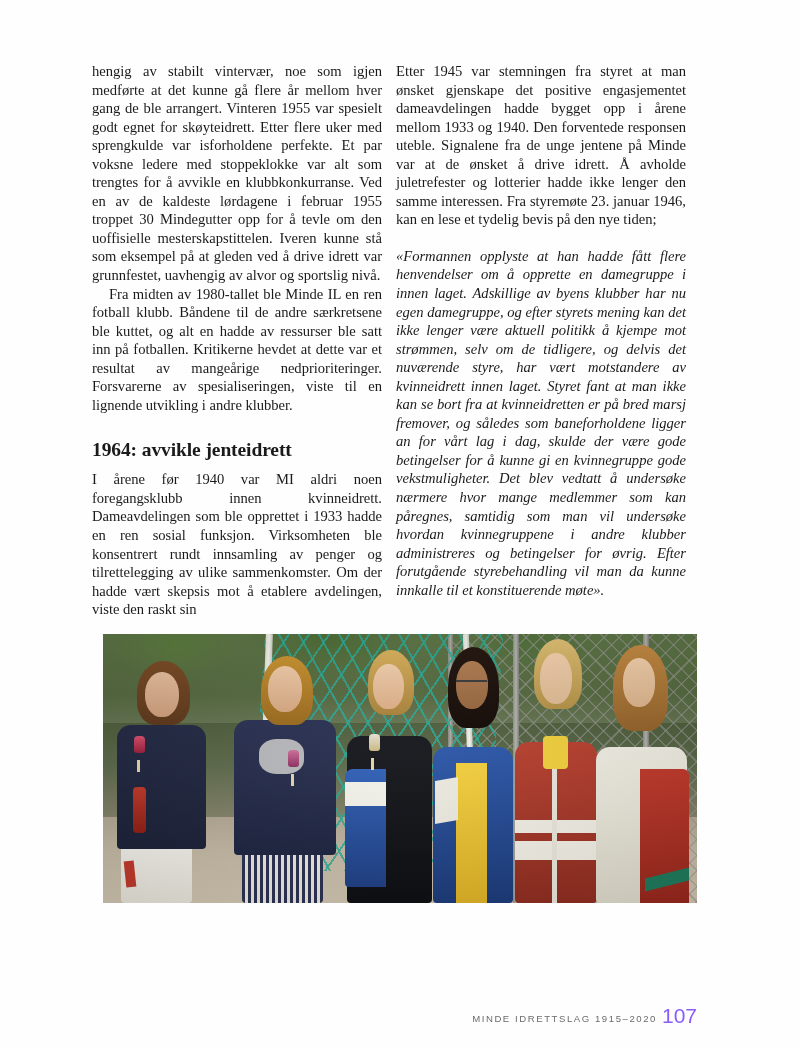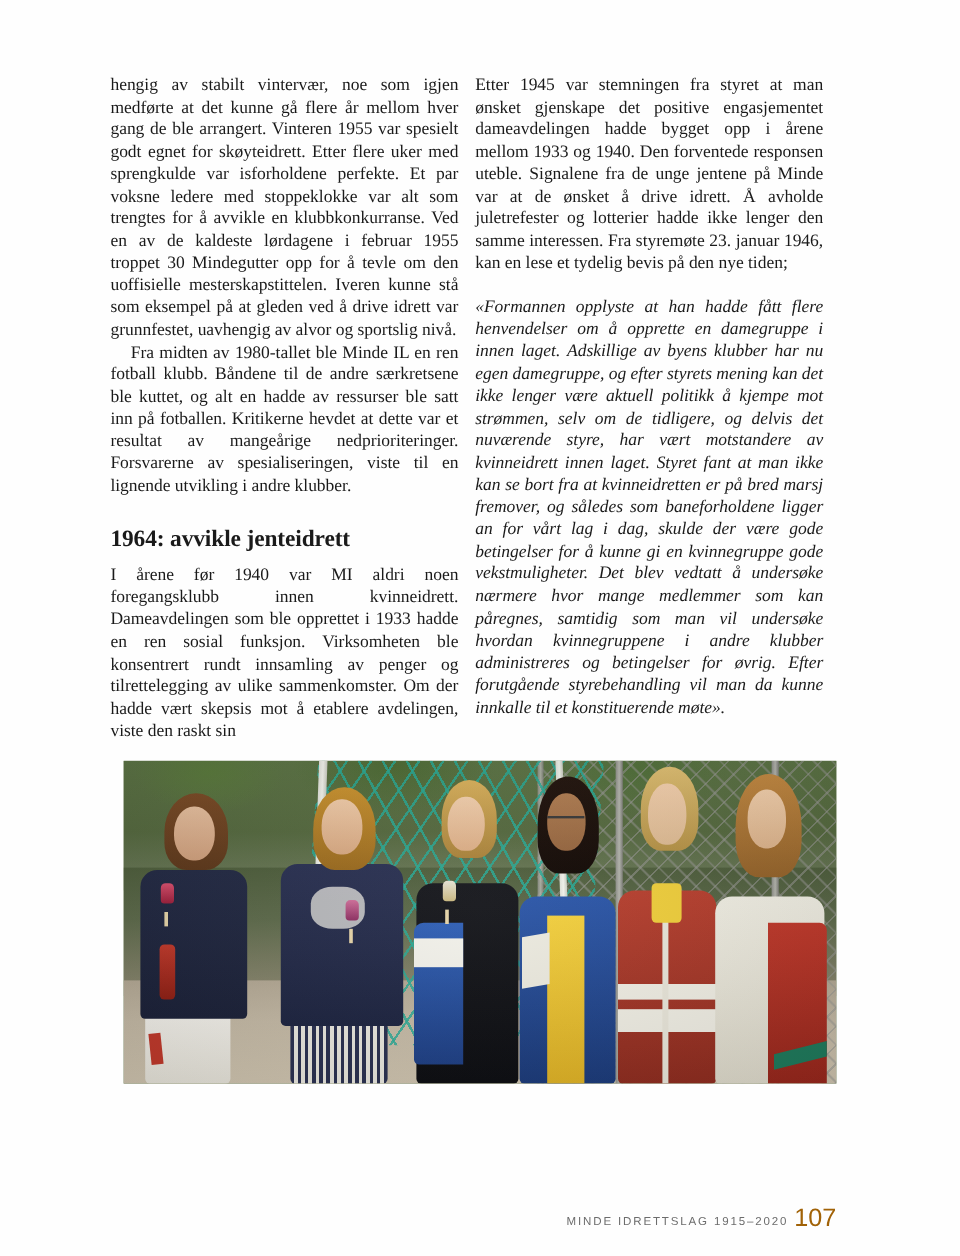--- a/index.html
+++ b/index.html
@@ -227,21 +227,21 @@
     font-family: "Liberation Sans", "DejaVu Sans", sans-serif;
     font-size: 9.6px;
     letter-spacing: 1.55px;
     color: #6c6c6c;
     text-transform: uppercase;
     white-space: nowrap;
   }
   .footer-page {
     font-family: "Liberation Sans", "DejaVu Sans", sans-serif;
     font-size: 21px;
-    color: #a16207;
+    color: #8b5cf6;
     line-height: 1;
     position: relative;
     top: 1px;
   }
 </style>
 </head>
 <body>
 
 <div class="page">
 

